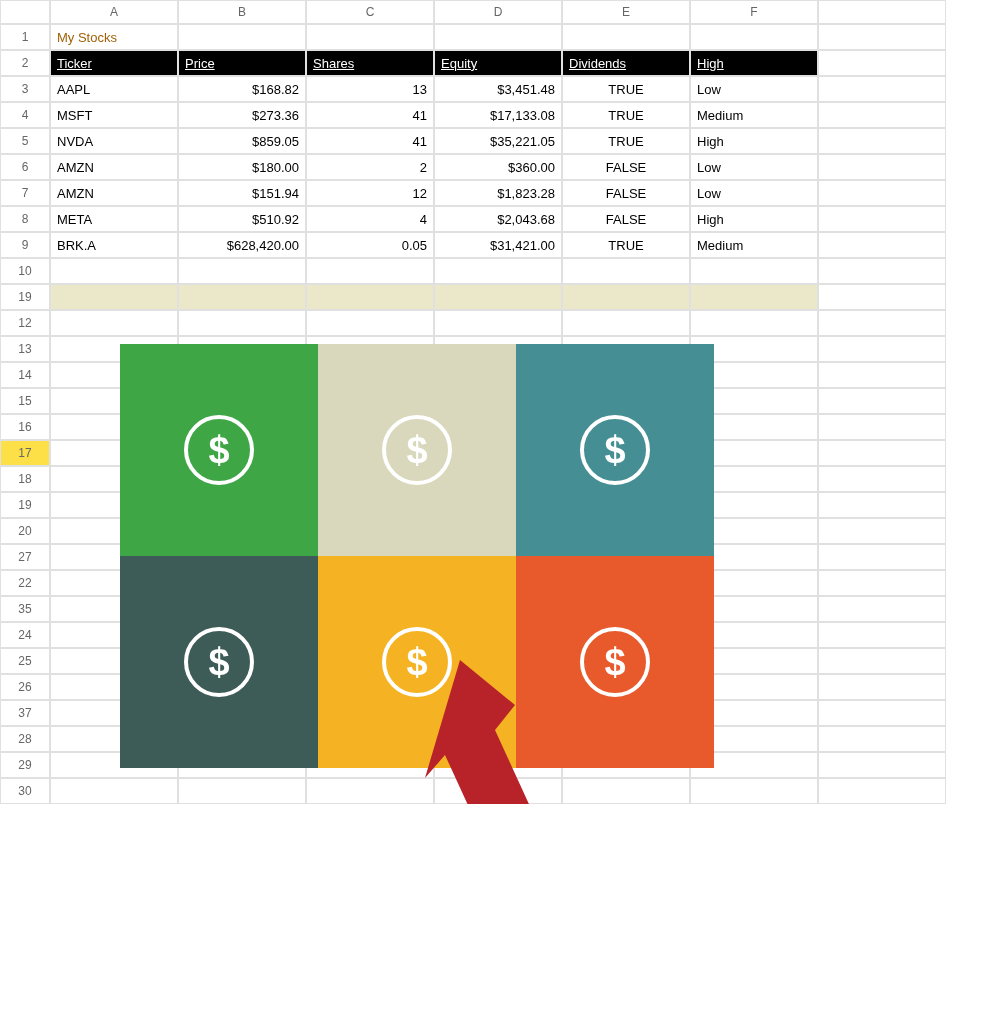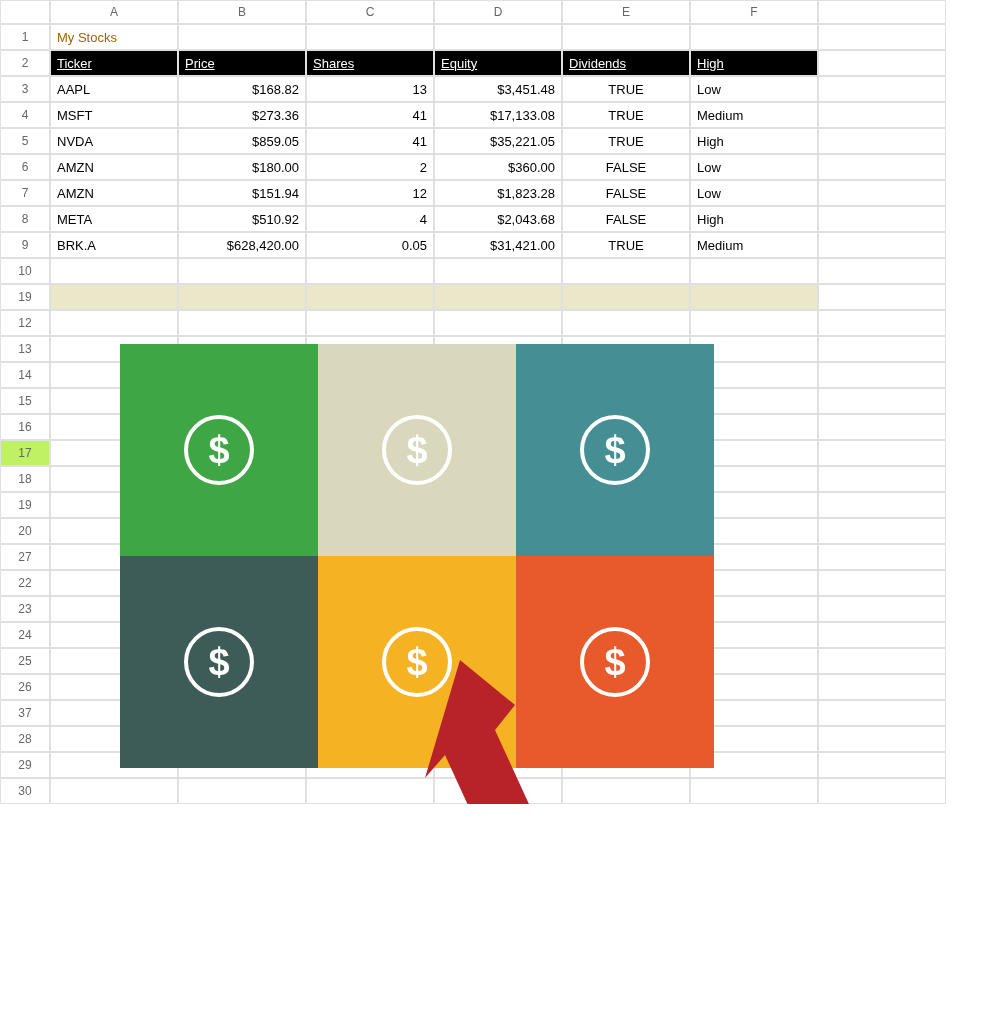--- a/index.html
+++ b/index.html
@@ -31,21 +31,21 @@
       background: #fff;
       height: 24px;
     }
     .row-header {
       justify-content: center;
       color: #666;
       font-size: 12px;
       background: #fff;
     }
     .row-header.selected {
-      background: #bef264;
+      background: #fde047;
     }
     .corner {
       border: 1px solid #e0e0e0;
       background: #fff;
     }
     .title-cell {
       color: #a16207;
       font-weight: normal;
       text-align: center;
     }
@@ -309,21 +309,21 @@
 
   <div class="row-header">22</div>
   <div class="cell"></div>
     <div class="cell"></div>
     <div class="cell"></div>
     <div class="cell"></div>
     <div class="cell"></div>
     <div class="cell"></div>
     <div class="cell"></div>
 
-  <div class="row-header">23</div>
+  <div class="row-header">35</div>
   <div class="cell"></div>
     <div class="cell"></div>
     <div class="cell"></div>
     <div class="cell"></div>
     <div class="cell"></div>
     <div class="cell"></div>
     <div class="cell"></div>
 
   <div class="row-header">24</div>
   <div class="cell"></div>

